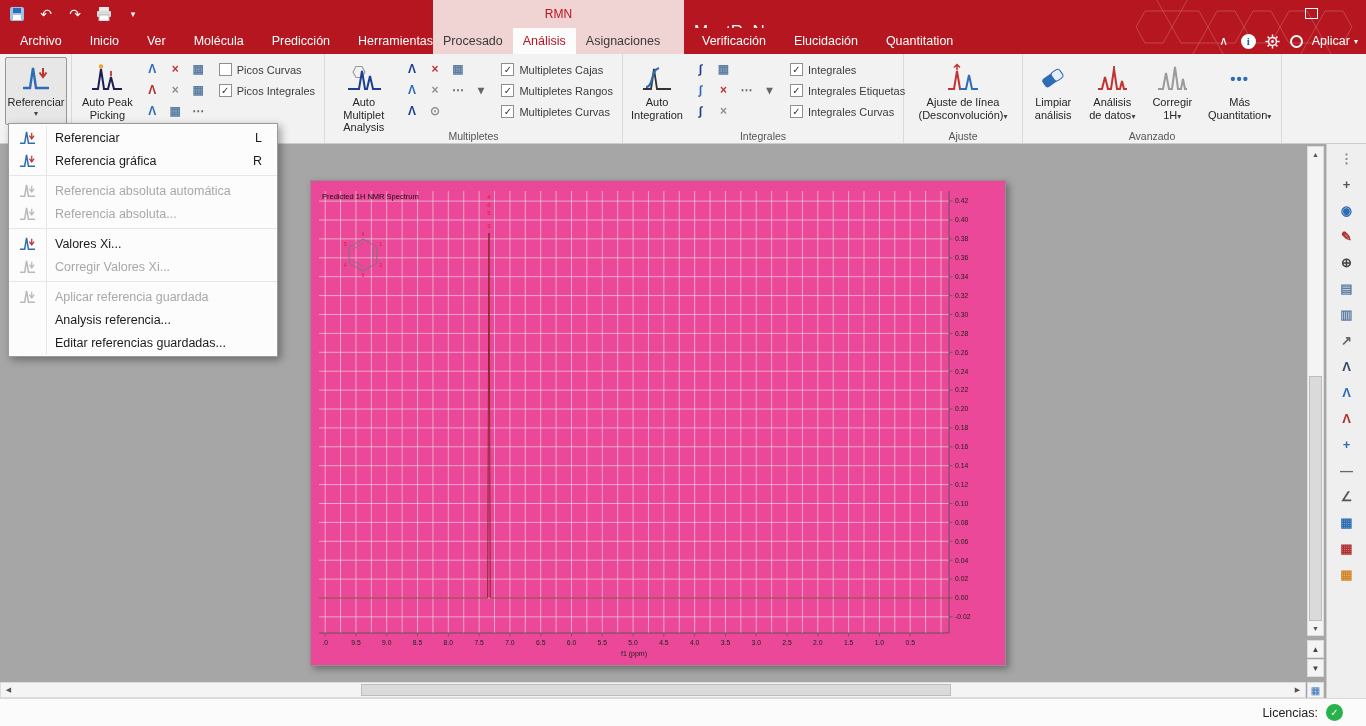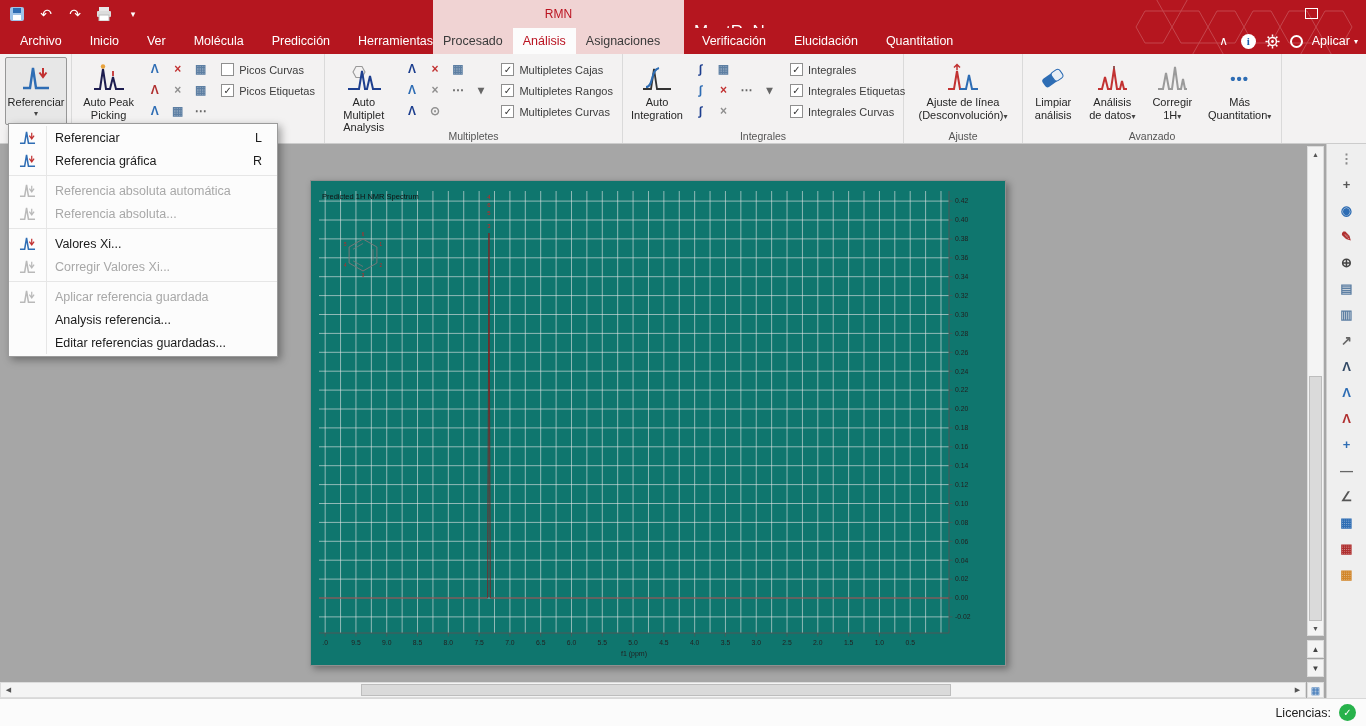--- a/index.html
+++ b/index.html
@@ -56,21 +56,21 @@
 #ref-menu::before{content:"";position:absolute;left:37px;top:2px;bottom:2px;width:1px;background:#e6e6e6}
 .menu-item{display:flex;align-items:center;height:23px;position:relative;cursor:default}
 .mi-icon{width:37px;display:flex;justify-content:center;align-items:center}
 .mi-label{font-size:12.5px;color:#1b1b1b;padding-left:9px;white-space:nowrap}
 .menu-item.disabled .mi-label{color:#a8a8a8}
 .mi-shortcut{margin-left:auto;padding-right:15px;font-size:12.5px;color:#1b1b1b}
 .menu-sep{height:1px;background:#e6e6e6;margin:3px 0}
 
 
 #canvas{position:absolute;left:0;top:144px;width:1307px;height:538px;background:#a6a6a6;z-index:1}
-#page{position:absolute;left:310px;top:36px;width:696px;height:486px;background:#0f766e;border:1px solid #909090;box-shadow:3px 3px 7px rgba(0,0,0,.35)}
+#page{position:absolute;left:310px;top:36px;width:696px;height:486px;background:#ec4899;border:1px solid #909090;box-shadow:3px 3px 7px rgba(0,0,0,.35)}
 #spectrum-svg{display:block}
 #spectrum-svg text{font-family:"Liberation Sans",sans-serif}
 
 
 #side-tools{position:absolute;left:1326px;top:144px;width:40px;height:554px;background:#efefef;border-left:1px solid #cfcfcf;display:flex;flex-direction:column;align-items:center;padding-top:4px;gap:6px;z-index:2}
 .stool{width:22px;height:20px;display:flex;align-items:center;justify-content:center;font-size:13px;font-weight:bold;cursor:default}
 
 
 .sb{background:#f4f4f4;border:1px solid #dcdcdc;position:absolute}
 #vscroll{left:1307px;top:146px;width:17px;height:490px}
@@ -79,21 +79,21 @@
 #vup{top:0;left:0}#vdn{bottom:0;left:0}
 #pgup{left:1307px;top:640px;width:17px;height:18px}
 #pgdn{left:1307px;top:659px;width:17px;height:18px}
 .pgbtn{display:flex;align-items:center;justify-content:center;color:#444;font-size:8px}
 #hscroll{left:0;top:682px;width:1306px;height:16px}
 #hthumb{position:absolute;left:360px;top:1px;width:590px;height:12px;background:#dadada;border:1px solid #bdbdbd}
 #hleft{left:0;top:0;height:14px}#hright{right:0;top:0;height:14px}
 #corner-btn{left:1307px;top:682px;width:17px;height:16px;display:flex;align-items:center;justify-content:center;font-size:10px;color:#2e6db4}
 
 
-#statusbar{position:absolute;left:0;top:698px;width:1366px;height:28px;background:#fbfbfb;border-top:1px solid #d8d8d8;display:flex;align-items:center;justify-content:flex-end;gap:8px;padding-right:10px;z-index:5}
+#statusbar{position:absolute;left:0;top:698px;width:1366px;height:28px;background:#fbfbfb;border-top:1px solid #d8d8d8;display:flex;align-items:center;justify-content:flex-end;gap:8px;padding-right:23px;z-index:5}
 #licenses-label{font-size:12.5px;color:#222}
 #license-icon{width:17px;height:17px;border-radius:50%;background:#27b24b;color:#fff;font-size:10px;display:flex;align-items:center;justify-content:center}
 </style>
 </head>
 <body>
 
 <div id="titlebar">
   <div id="qat">
     <span class="qat-btn">
       <svg width="16" height="16" viewBox="0 0 16 16">
@@ -223,21 +223,21 @@
           <span class="sicon" style="color: rgb(102, 102, 102);">⋯</span>
         </div>
       </div>
     <div class="chk-col" id="picos-checks">
         <div class="chk-row">
           <span class="chk"></span>
           <span class="chk-label">Picos Curvas</span>
         </div>
         <div class="chk-row">
           <span class="chk on">✓</span>
-          <span class="chk-label">Picos Etiquetas</span>
+          <span class="chk-label">Picos Integrales</span>
         </div>
       </div>
   </div>
 
   <div class="rgroup" id="g-mult" style="width:298px">
     <div class="bigbtn" style="width:82px">
       <div class="bicon">
         <svg width="36" height="30" viewBox="0 0 36 30">
             <path d="M7 9 l3 -5.5 h6 l3 5.5 l-3 5.5 h-6 z" fill="none" stroke="#999" stroke-width="1.1"></path>
             <path d="M2 26 L13 26 L16 8 L19 26 L21 26 L24 13 L27 26 L35 26" fill="none" stroke="#1d3f8f" stroke-width="2"></path>

